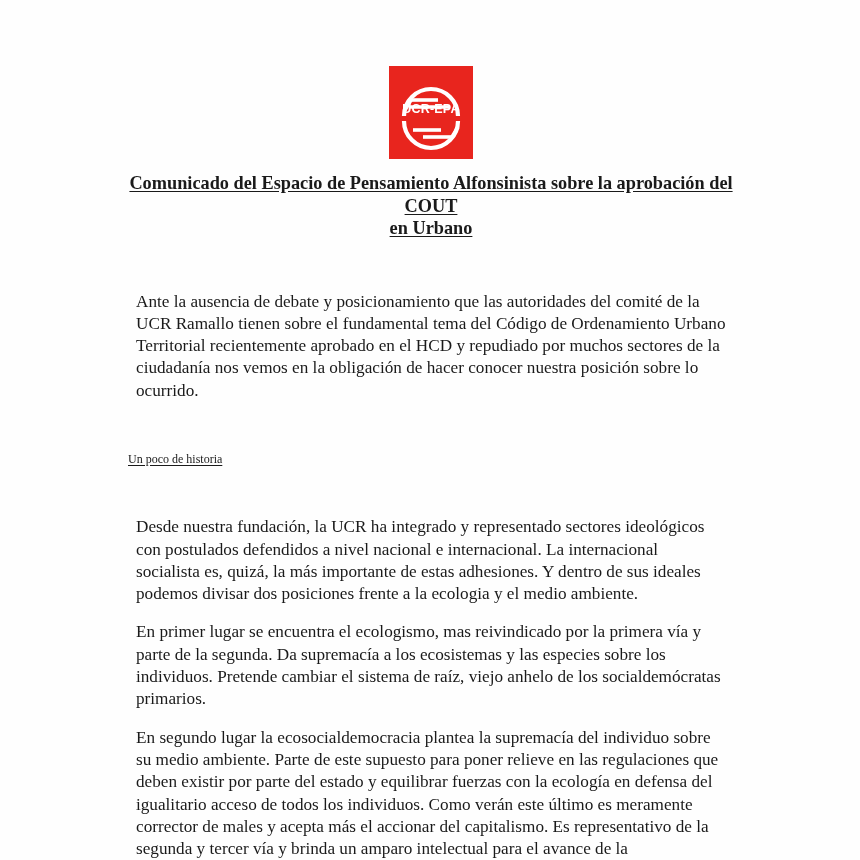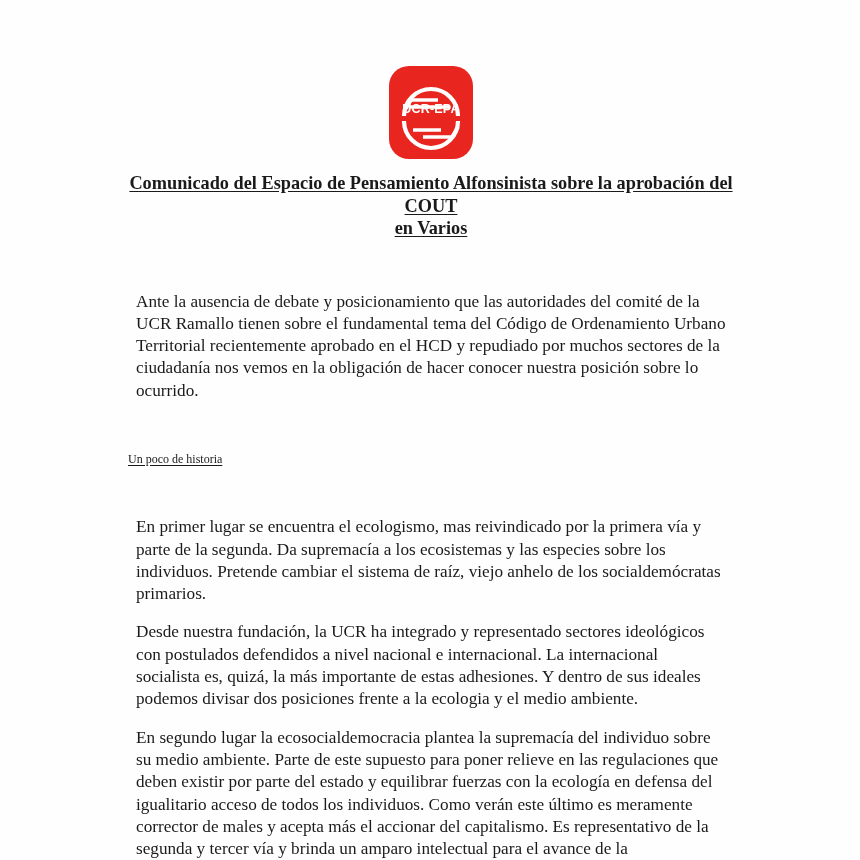--- a/index.html
+++ b/index.html
@@ -31,21 +31,20 @@
     top: 66px;
     width: 84px;
     height: 93px;
   }
   .logo-square {
     width: 84px;
     height: 93px;
     background: #e8251e;
     position: relative;
     overflow: hidden;
-    border-radius: 20px;
   }
   .logo-svg {
     position: absolute;
     left: 0;
     top: 0;
     width: 84px;
     height: 93px;
     display: block;
   }
   .logo-text {
@@ -131,31 +130,31 @@
         <path d="M 63 71 L 69 61" fill="none" stroke="#ffffff" stroke-width="3.6"></path>
       </svg>
       <div class="logo-text">UCR-EPA</div>
     </div>
   </div>
 
   <div class="doc">
 
     <div class="doc-title">
       <span class="u">Comunicado del Espacio de Pensamiento Alfonsinista sobre la aprobación del COUT</span><br>
-      <span class="u">en Varios</span>
+      <span class="u">en Urbano</span>
     </div>
 
     <div class="spacer-title"></div>
 
     <p class="para">Ante la ausencia de debate y posicionamiento que las autoridades del comité de la UCR Ramallo tienen sobre el fundamental tema del Código de Ordenamiento Urbano Territorial recientemente aprobado en el HCD y repudiado por muchos sectores de la ciudadanía nos vemos en la obligación de hacer conocer nuestra posición sobre lo ocurrido.</p>
 
     <div class="gap"></div>
 
     <p class="subhead"><span class="u">Un poco de historia</span></p>
 
     <div class="gap"></div>
 
+    <p class="para">Desde nuestra fundación, la UCR ha integrado y representado sectores ideológicos con postulados defendidos a nivel nacional e internacional. La internacional socialista es, quizá, la más importante de estas adhesiones. Y dentro de sus ideales podemos divisar dos posiciones frente a la ecologia y el medio ambiente.</p>
     <p class="para">En primer lugar se encuentra el ecologismo, mas reivindicado por la primera vía y parte de la segunda. Da supremacía a los ecosistemas y las especies sobre los individuos. Pretende cambiar el sistema de raíz, viejo anhelo de los socialdemócratas primarios.</p>
-    <p class="para">Desde nuestra fundación, la UCR ha integrado y representado sectores ideológicos con postulados defendidos a nivel nacional e internacional. La internacional socialista es, quizá, la más importante de estas adhesiones. Y dentro de sus ideales podemos divisar dos posiciones frente a la ecologia y el medio ambiente.</p>
     <p class="para">En segundo lugar la ecosocialdemocracia plantea la supremacía del individuo sobre su medio ambiente. Parte de este supuesto para poner relieve en las regulaciones que deben existir por parte del estado y equilibrar fuerzas con la ecología en defensa del igualitario acceso de todos los individuos. Como verán este último es meramente corrector de males y acepta más el accionar del capitalismo. Es representativo de la segunda y tercer vía y brinda un amparo intelectual para el avance de la industrialización en países periféricos con proyectos sustentables. Por otro lado debemos dejar asentado que el radicalismo ha mantenido un respeto inclaudicable a las instituciones nacionales e internacionales, respetando las disposiciones a las cuales se ha adherido y considerándolas pilares fundamentales de la organización de estados libres, democráticos y pacíficos. Por eso, las normativas de las naciones unidas sobre la ecología han sido defendidas en parlamentos provinciales y nacionales desde 1968, año en que por primera vez se promueve el análisis de la problemática. Más adelante, con la creación del PNUMA en Estocolmo 1972, la defensa dejará de ser dentro de los límites territoriales para pasar a ser un frente de acción mundial combatiendo el avance de la industrialización indiscriminada. Varios tratados fueron incorporados en los discursos y plataformas de nuestro partido como reflejo de un tema de interés fundamental para el desarrollo humano. Por mencionar algunos, la convención de Viena o el tratado de Montreal, que se refiere al agotamiento de la capa de ozono, la CITES, sobre la fauna y flora silvestre, el convenio de Basilea sobre el traslado de desechos peligrosos y su eliminación, en fin, un amplio abanico de marcos legales que protegen al medio ambiente dando al estado la responsabilidad ya no nacional, sino internacional de cuidado de la ecología y regulación de la industrialización. Y como ejemplo de la inserción de esta temática en nuestras plataformas, observen lo que decía el texto de</p>
 
   </div>
 </div>
 
 </body></html>

